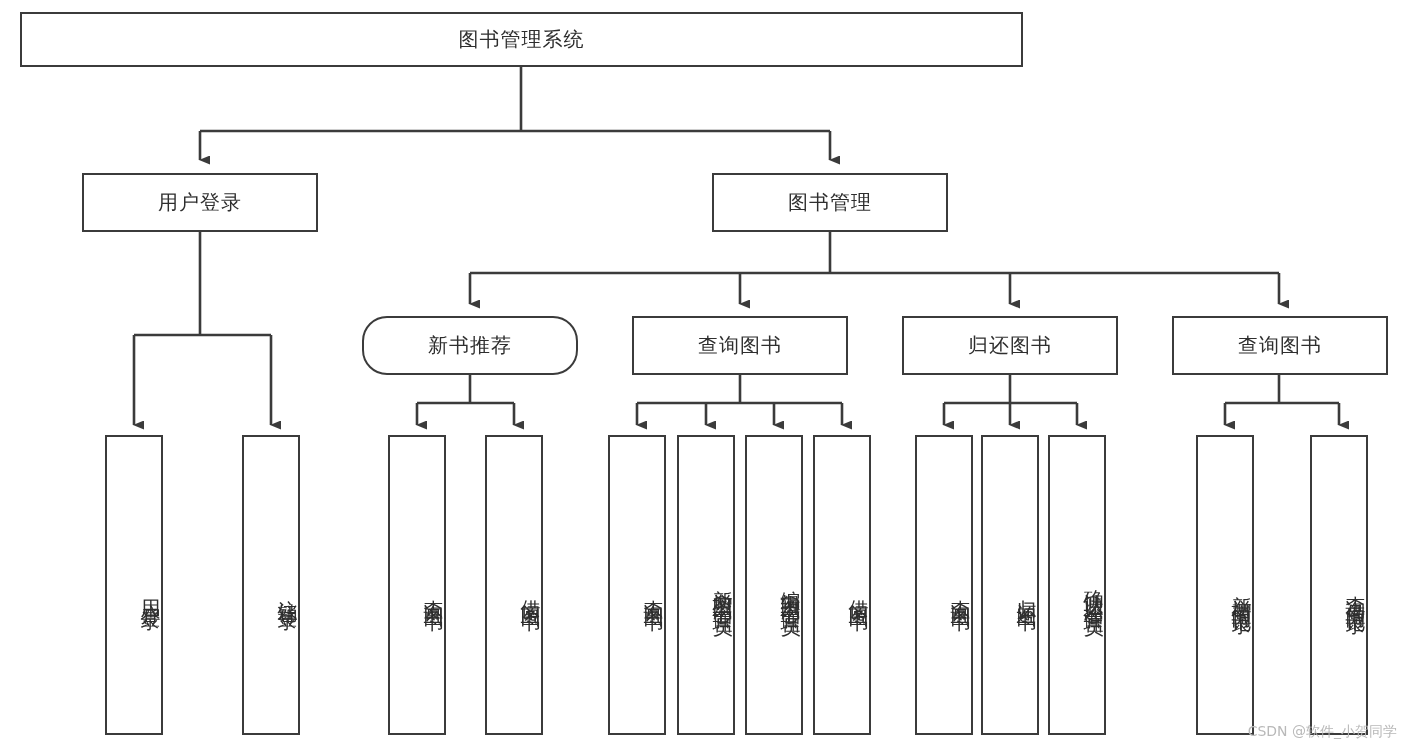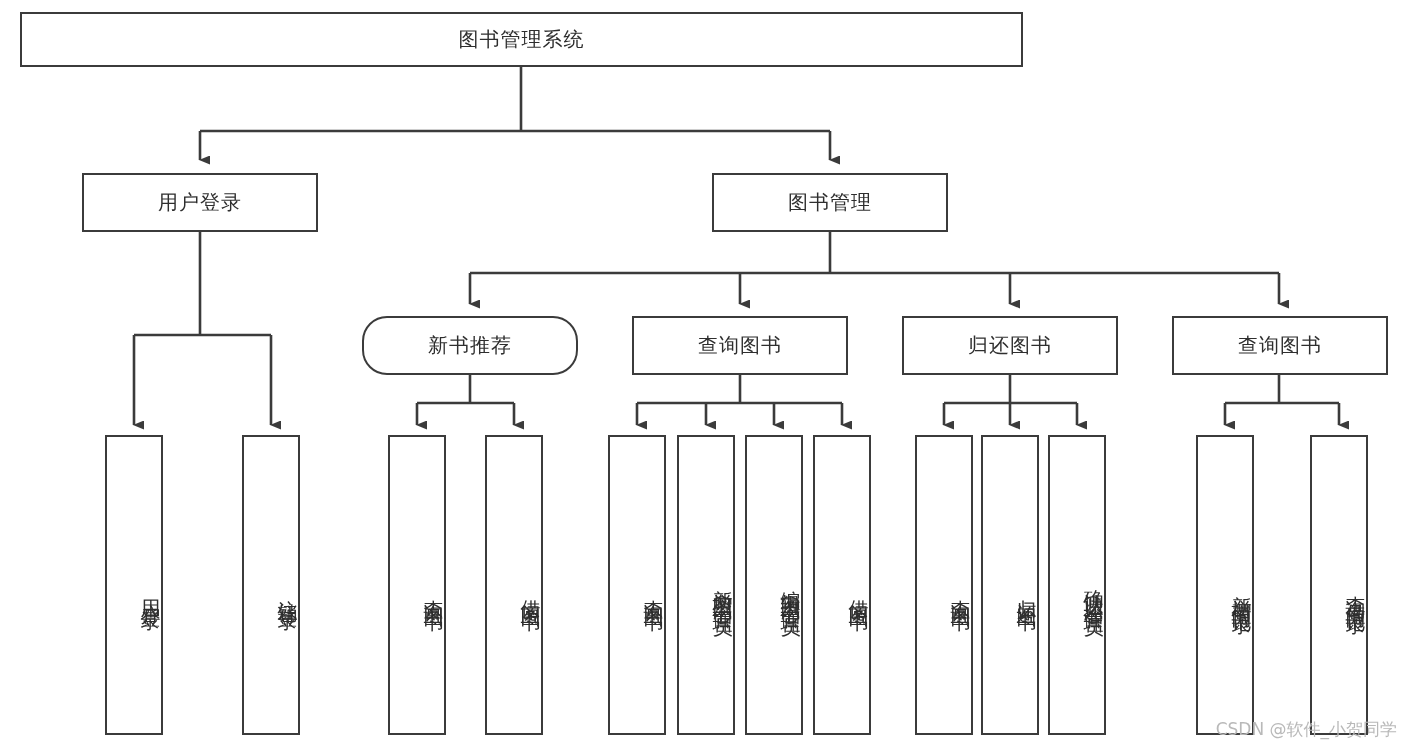--- a/index.html
+++ b/index.html
@@ -32,21 +32,21 @@
     padding-top:14px;
     align-items:flex-start;
     justify-content:center;
     line-height:1;
   }
   .node .txt{ display:block; white-space:nowrap; }
 
   #watermark{
     position:absolute;
     right:8px; bottom:6px;
-    font-size:17px;
+    font-size:14px;
     color:#b9b9b9;
     z-index:5;
     white-space:nowrap;
   }
 </style>
 </head>
 <body>
 
 <div id="canvas">
 

